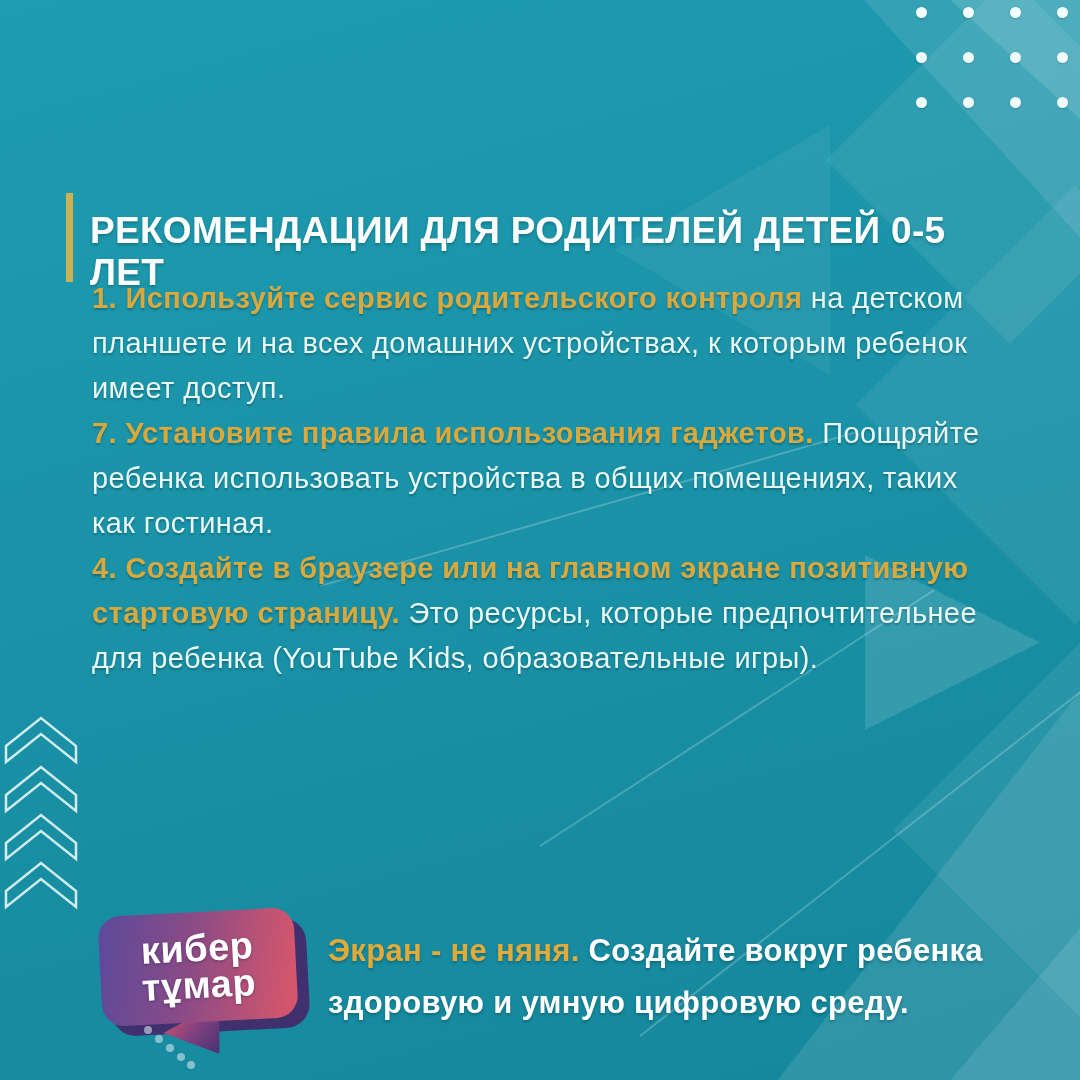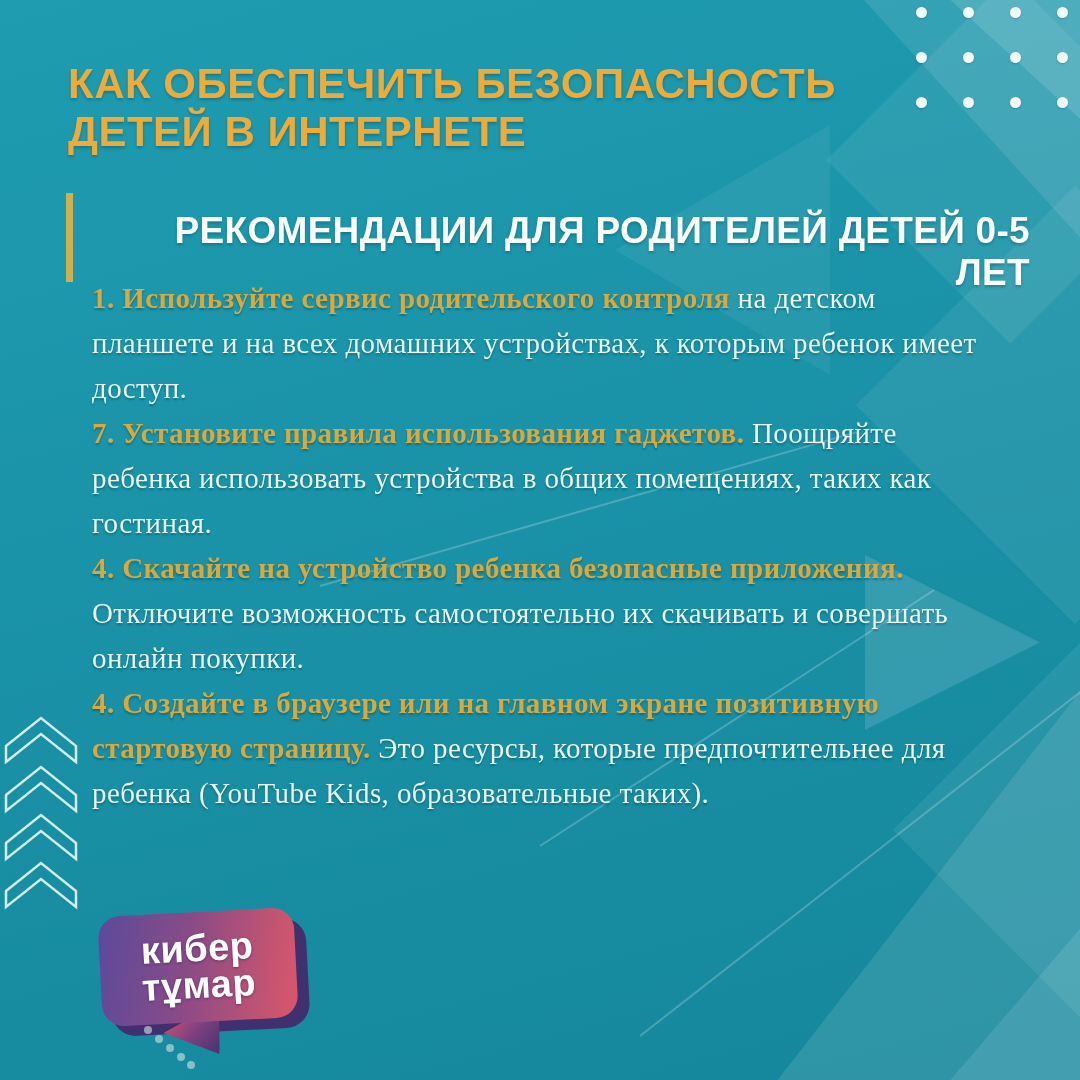--- a/index.html
+++ b/index.html
@@ -43,27 +43,27 @@
     position:absolute;left:68px;top:60px;width:860px;margin:0;
     font-size:42px;font-weight:bold;line-height:48px;letter-spacing:.5px;
     color:var(--title_yellow);text-transform:uppercase;
     text-shadow:0 2px 3px rgba(0,50,60,.30);
   }
   .subtitle-row{position:absolute;left:66px;top:193px;display:flex;align-items:flex-start;}
   .accent-bar{width:7px;height:89px;background:var(--accent_bar);margin-right:17px;flex:none;}
   .subtitle{
     margin:0;padding-top:17px;width:940px;
     font-size:37px;font-weight:bold;line-height:42px;letter-spacing:.3px;
-    color:var(--subtitle_white);text-shadow:0 2px 3px rgba(0,50,60,.30);text-align:right;
+    color:var(--subtitle_white);text-shadow:0 2px 3px rgba(0,50,60,.30);
   }
 
   
   .list{position:absolute;left:92px;top:276px;width:905px;}
   .item{margin:0;font-size:29px;line-height:45px;letter-spacing:.4px;
-        color:var(--body_white);text-shadow:0 2px 2px rgba(0,50,60,.35);font-family:Liberation Serif, serif;}
+        color:var(--body_white);text-shadow:0 2px 2px rgba(0,50,60,.35);}
   .lead{color:var(--lead_yellow);font-weight:bold;}
 
   
   .logo{position:absolute;left:92px;top:898px;width:250px;height:182px;}
   .logo-shadow{position:absolute;left:18px;top:24px;width:198px;height:110px;border-radius:24px;
         background:var(--logo_shadow);transform:rotate(-3deg);}
   .logo-bubble{position:absolute;left:8px;top:14px;width:196px;height:110px;border-radius:22px;
         background:linear-gradient(100deg,var(--logo_purple) 0%,#8a4b86 45%,var(--logo_pink) 95%);
         transform:rotate(-3deg);
         display:flex;flex-direction:column;align-items:center;justify-content:center;
@@ -118,42 +118,41 @@
 
   <svg class="chevrons" width="92" height="240" viewBox="0 0 92 240">
     <g fill="none" stroke="rgba(235,250,250,.88)" stroke-width="2.5" stroke-linejoin="miter">
       <path d="M10 58 L45 30 L80 58 L80 74 L45 46 L10 74 Z"></path>
       <path d="M10 107 L45 79 L80 107 L80 123 L45 95 L10 123 Z"></path>
       <path d="M10 155 L45 127 L80 155 L80 171 L45 143 L10 171 Z"></path>
       <path d="M10 203 L45 175 L80 203 L80 219 L45 191 L10 219 Z"></path>
     </g>
   </svg>
 
-  <h1 class="title">КАК ОБЕСПЕЧИТЬ БЕЗОПАСНОСТЬ ДЕТЕЙ В ИНТЕРНЕТЕ</h1>
 
   <div class="subtitle-row">
     <div class="accent-bar"></div>
     <h2 class="subtitle">РЕКОМЕНДАЦИИ ДЛЯ РОДИТЕЛЕЙ ДЕТЕЙ 0-5 ЛЕТ</h2>
   </div>
 
   <div class="list">
     <p class="item"><span class="lead">1. Используйте сервис родительского контроля</span><span> на детском планшете и на всех домашних устройствах, к которым ребенок имеет доступ.</span></p>
     <p class="item"><span class="lead">7. Установите правила использования гаджетов.</span><span> Поощряйте ребенка использовать устройства в общих помещениях, таких как гостиная.</span></p>
-    <p class="item"><span class="lead">4. Скачайте на устройство ребенка безопасные приложения.</span><span> Отключите возможность самостоятельно их скачивать и совершать онлайн покупки.</span></p>
-    <p class="item"><span class="lead">4. Создайте в браузере или на главном экране позитивную стартовую страницу.</span><span> Это ресурсы, которые предпочтительнее для ребенка (YouTube Kids, образовательные таких).</span></p>
+    <p class="item"><span class="lead">4. Создайте в браузере или на главном экране позитивную стартовую страницу.</span><span> Это ресурсы, которые предпочтительнее для ребенка (YouTube Kids, образовательные игры).</span></p>
   </div>
 
   <div class="logo">
     <div class="logo-shadow"></div>
     <div class="logo-tail"></div>
     <div class="logo-bubble">
       <div>кибер</div>
       <div>тұмар</div>
     </div>
     <span class="trail-dot td1"></span>
     <span class="trail-dot td2"></span>
     <span class="trail-dot td3"></span>
     <span class="trail-dot td4"></span>
     <span class="trail-dot td5"></span>
   </div>
 
+  <p class="tagline"><span class="tag-hl">Экран - не няня.</span><span> Создайте вокруг ребенка здоровую и умную цифровую среду.</span></p>
 
 </div>
 
 </body></html>

